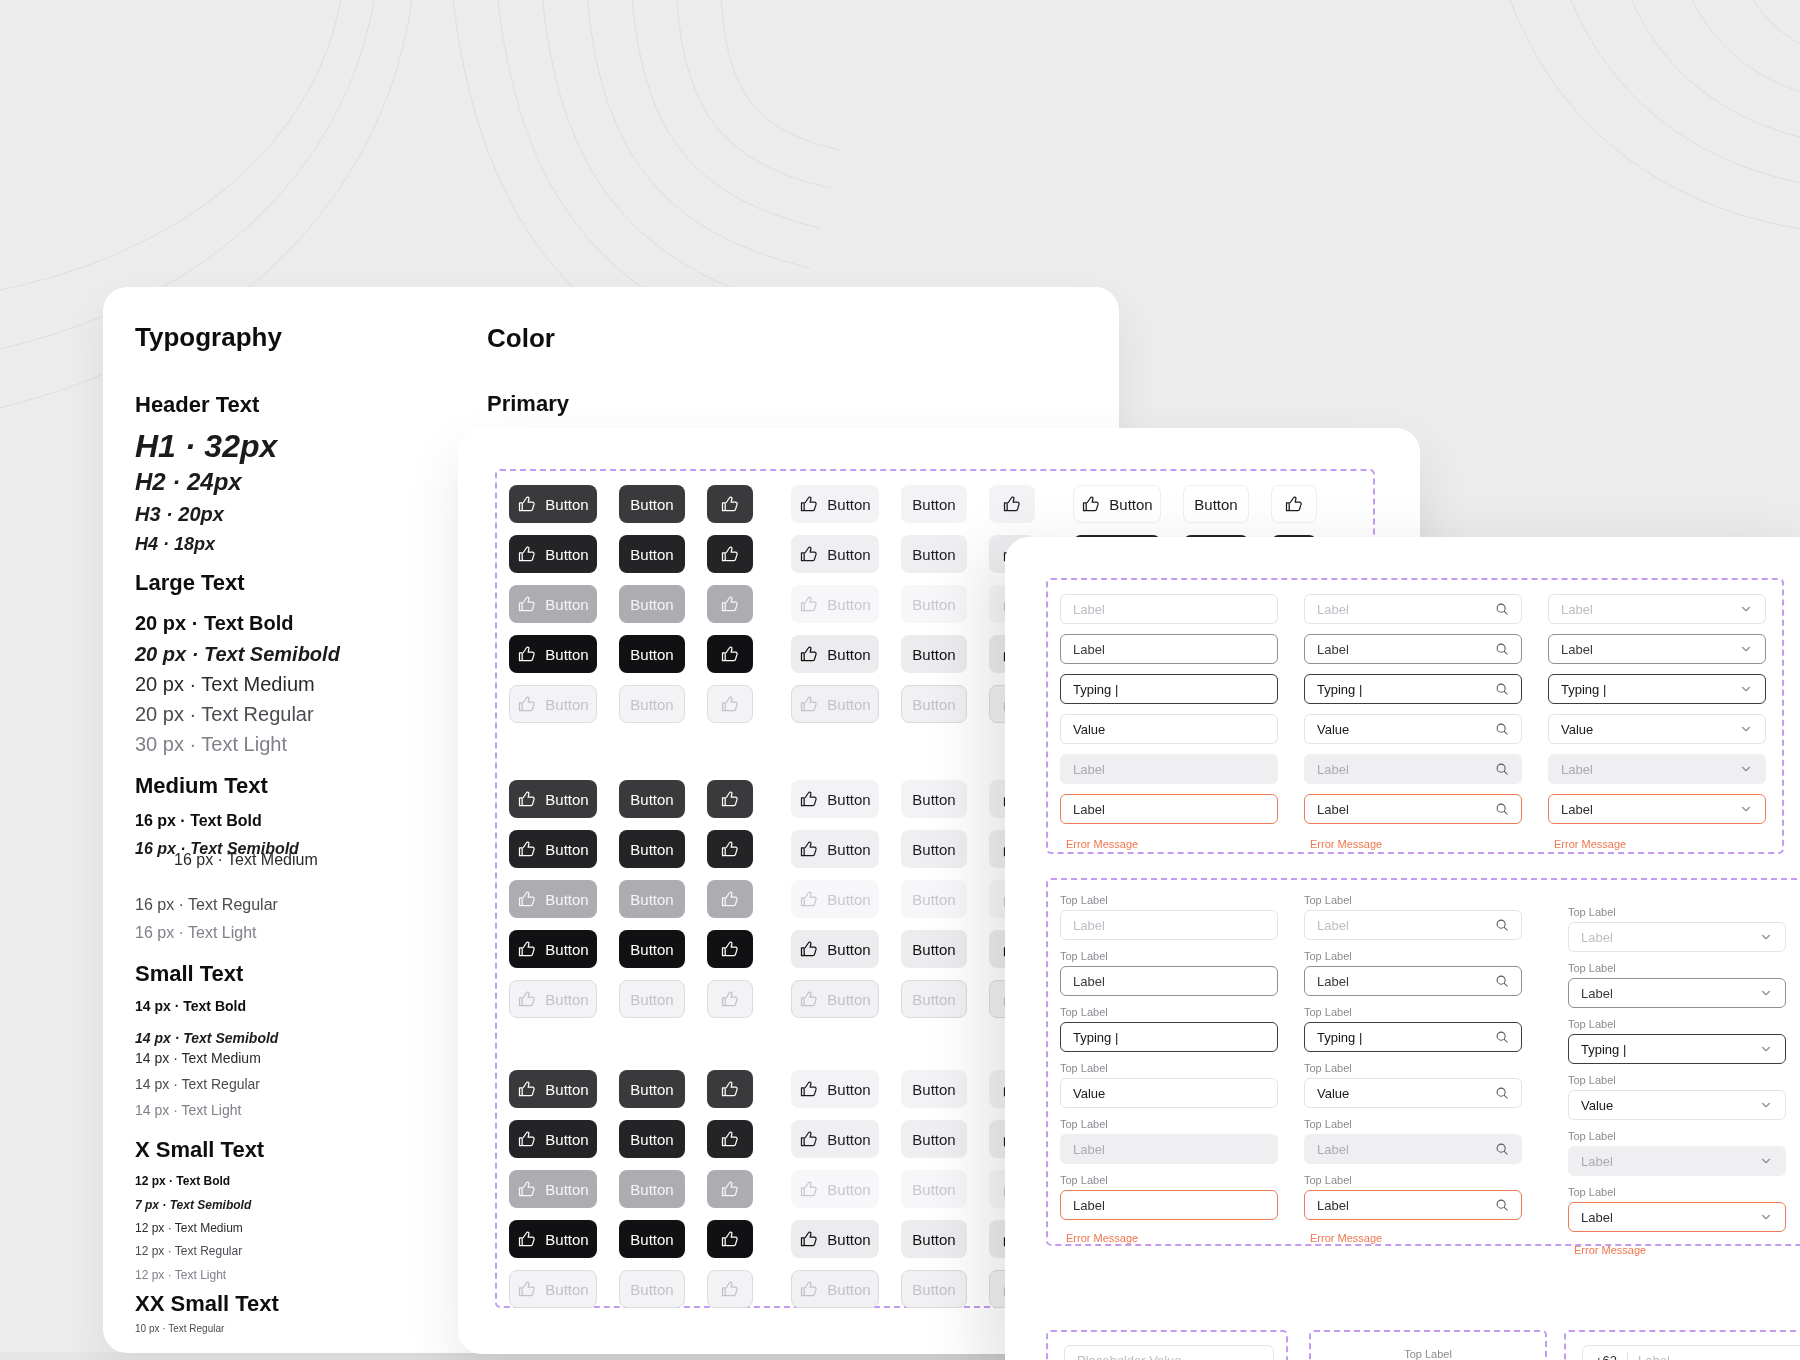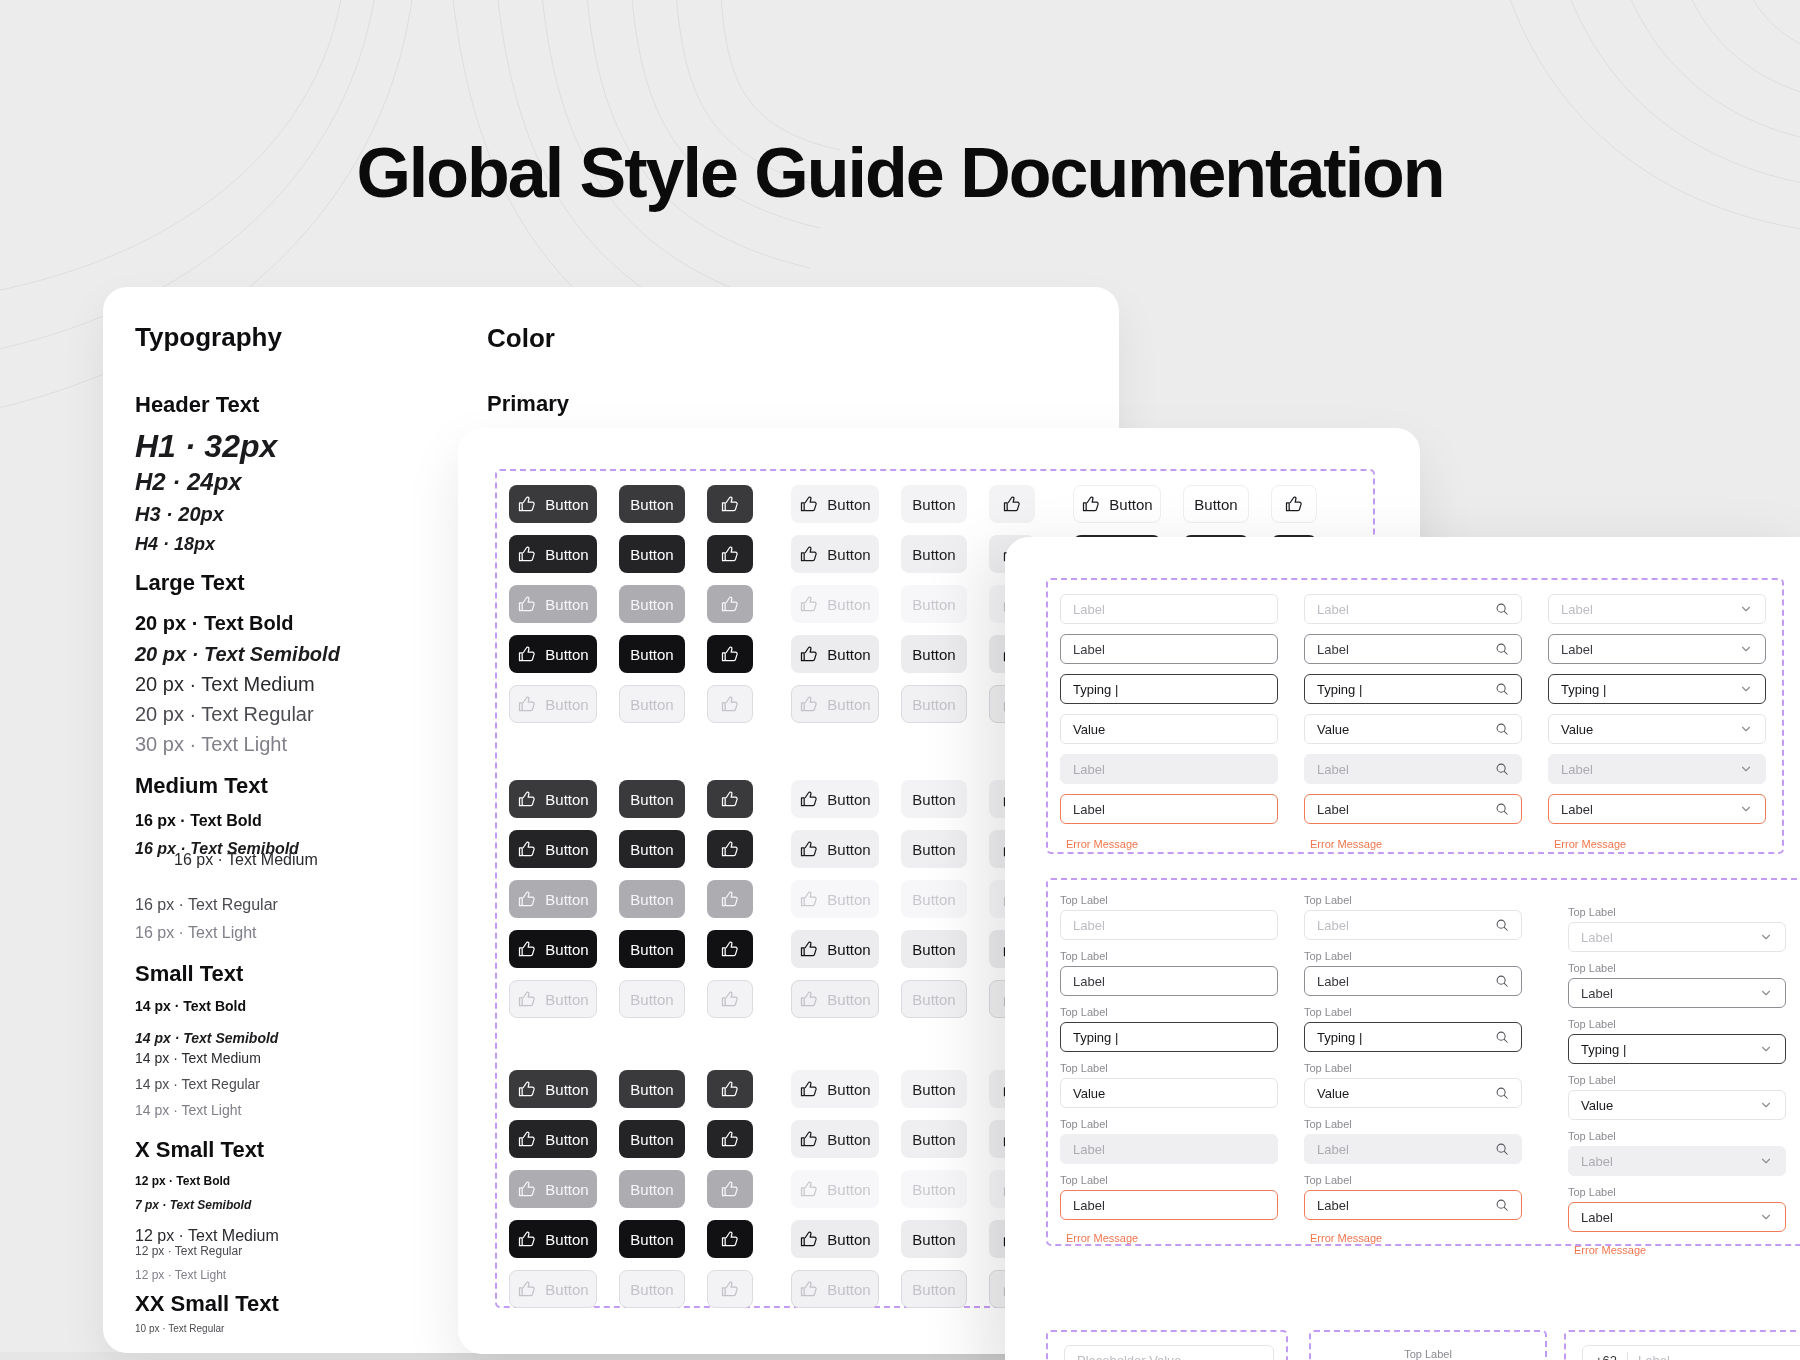--- a/index.html
+++ b/index.html
@@ -67,21 +67,20 @@
       <path d="M1500 -30 C 1545 120, 1660 220, 1850 235"></path>
       <path d="M1560 -30 C 1600 95, 1695 175, 1850 190"></path>
       <path d="M1620 -30 C 1652 70, 1730 133, 1850 146"></path>
       <path d="M1680 -30 C 1705 48, 1765 92, 1850 103"></path>
       <path d="M1740 -30 C 1757 25, 1800 52, 1850 60"></path>
     </g>
   </svg>
 
   <div class="bottom-band"></div>
 
-  <h1 class="title">Global Style Guide Documentation</h1>
 
   <section class="card card-typo">
     <div class="typo-heading">Typography</div>
     <div id="typo-sections">
         <div class="typo-sec" style="top: 105px;">
           <div class="typo-sec-h">Header Text</div>
           <div class="typo-item w-semibold" style="top: 36px; font-size: 32px;">H1 · 32px</div>
           <div class="typo-item w-semibold" style="top: 76px; font-size: 24px;">H2 · 24px</div>
           <div class="typo-item w-semibold" style="top: 111px; font-size: 20px;">H3 · 20px</div>
           <div class="typo-item w-semibold" style="top: 142px; font-size: 18px;">H4 · 18px</div>
@@ -107,21 +106,21 @@
           <div class="typo-item w-bold" style="top: 37px; font-size: 14px;">14 px · Text Bold</div>
           <div class="typo-item w-semibold" style="top: 69px; font-size: 14px;">14 px · Text Semibold</div>
           <div class="typo-item w-medium" style="top: 89px; font-size: 14px;">14 px · Text Medium</div>
           <div class="typo-item w-regular" style="top: 115px; font-size: 14px;">14 px · Text Regular</div>
           <div class="typo-item w-light" style="top: 141px; font-size: 14px;">14 px · Text Light</div>
         </div>
         <div class="typo-sec" style="top: 850px;">
           <div class="typo-sec-h">X Small Text</div>
           <div class="typo-item w-bold" style="top: 37px; font-size: 12px;">12 px · Text Bold</div>
           <div class="typo-item w-semibold" style="top: 61px; font-size: 12px;">7 px · Text Semibold</div>
-          <div class="typo-item w-medium" style="top: 90px; font-size: 16px;">12 px · Text Medium</div>
+          <div class="typo-item w-medium" style="top: 84px; font-size: 12px;">12 px · Text Medium</div>
           <div class="typo-item w-regular" style="top: 107px; font-size: 12px;">12 px · Text Regular</div>
           <div class="typo-item w-light" style="top: 131px; font-size: 12px;">12 px · Text Light</div>
         </div>
         <div class="typo-sec" style="top: 1004px;">
           <div class="typo-sec-h">XX Small Text</div>
           <div class="typo-item w-regular" style="top: 32px; font-size: 10px;">10 px · Text Regular</div>
         </div>
       </div>
     <div class="color-heading">Color</div>
     <div class="color-sub">Primary</div>

